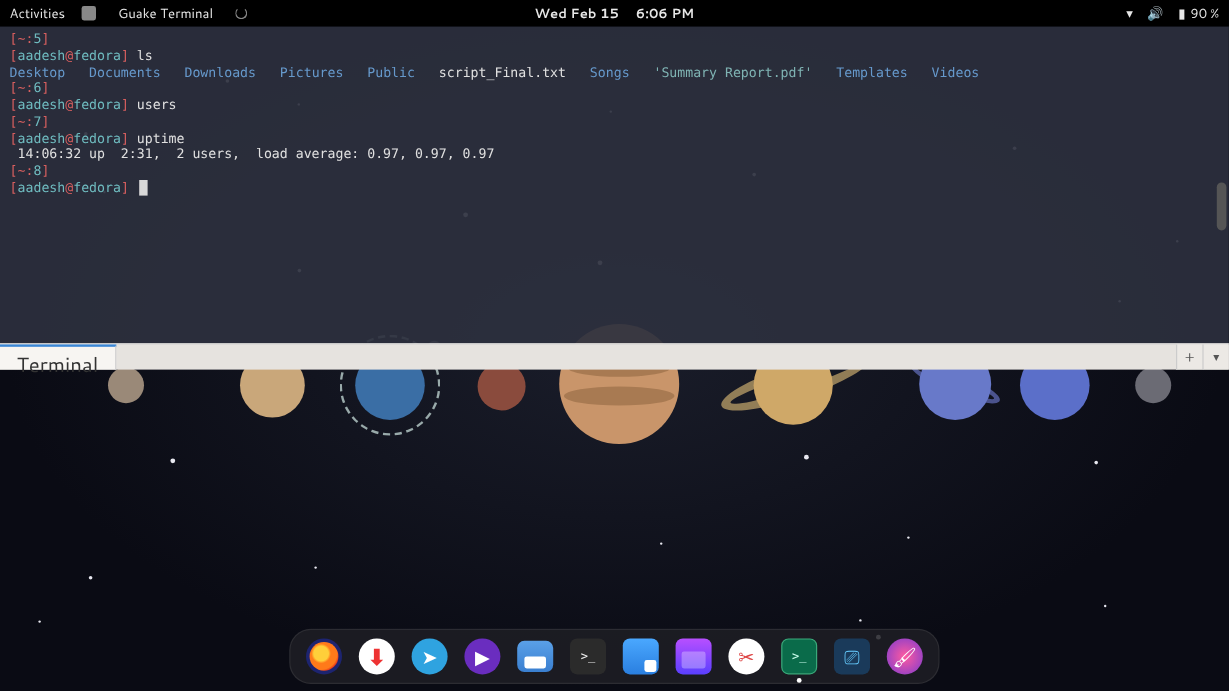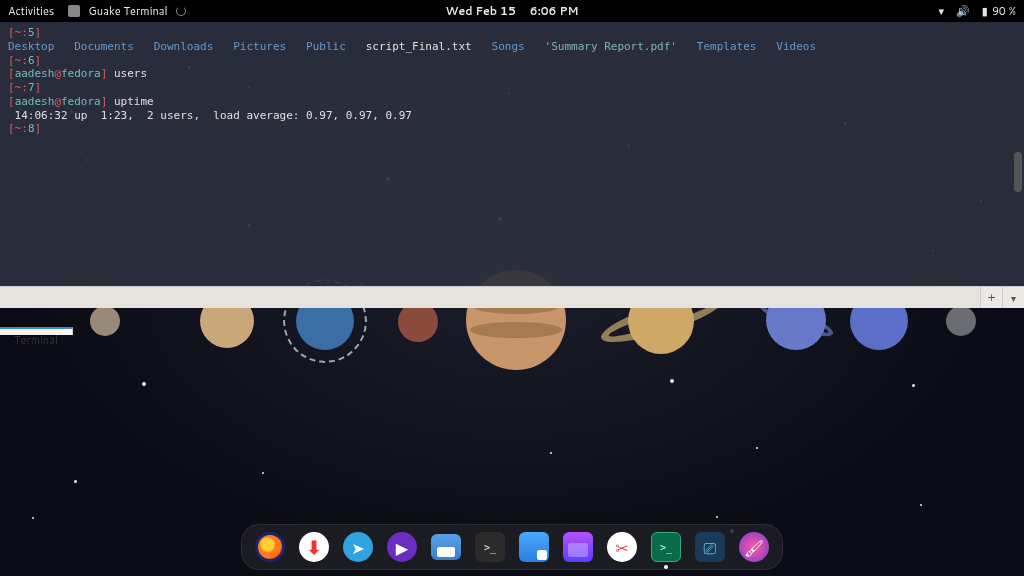--- a/index.html
+++ b/index.html
@@ -18,21 +18,21 @@
     display: flex;
     align-items: center;
     font-size: 11px;
     padding: 0 8px;
     position: relative;
     z-index: 100;
   }
   .topbar-left { display: flex; align-items: center; gap: 14px; }
   .topbar-center { position: absolute; left: 50%; transform: translateX(-50%); display: flex; gap: 14px; font-weight: 600; }
   .topbar-right { margin-left: auto; display: flex; align-items: center; gap: 12px; }
-  .app-indicator { display: flex; align-items: center; gap: 8px; }
+  .app-indicator { display: flex; align-items: center; gap: 18px; }
   .app-icon { width: 12px; height: 12px; background: #888; border-radius: 2px; display:inline-block;}
   .spinner { width:10px; height:10px; border:1px solid #888; border-top-color:transparent; border-radius:50%; display:inline-block;}
   .network-icon, .volume-icon, .battery-icon { font-size: 11px; }
   .battery-wrap { display:flex; align-items:center; gap:4px;}
 
   
   .terminal-region {
     position: absolute; top:22px; left:0; right:0; height: 264px;
     background: rgba(44,48,62,0.92);
     font-family: "DejaVu Sans Mono", monospace;
@@ -52,22 +52,22 @@
 
   
   .tabbar {
     position:absolute; top:286px; left:0; right:0; height:22px;
     background:#e6e3df;
     display:flex; align-items:stretch;
     z-index:51;
     border-top:1px solid #ccc;
   }
   .tab {
-    background:#f7f5f2; padding:3px 14px; font-size:11px; color:#333;
-    border-right:1px solid #ccc; border-top:2px solid #3a87d6;margin-top:40px;
+    background:#f7f5f2; padding:3px 14px; font-size:17px; color:#333;
+    border-right:1px solid #ccc; border-top:2px solid #3a87d6;
   }
   .tabbar-spacer { flex:1; }
   .tab-new { width:22px; background:#ece9e5; border-left:1px solid #ccc; display:flex; align-items:center; justify-content:center; font-size:12px; color:#555;}
   .tab-menu { width:22px; background:#ece9e5; border-left:1px solid #ccc; display:flex; align-items:center; justify-content:center; font-size:10px; color:#555;}
 
   
   .wallpaper {
     position:absolute; top:22px; left:0; right:0; bottom:0;
     background: radial-gradient(ellipse at 50% 48%, #1a1d2a 0%, #0a0b14 70%);
     z-index:1;
@@ -201,27 +201,29 @@
     <div class="uring"></div>
     <div class="planet uranus"></div>
     <div class="planet neptune"></div>
     <div class="planet pluto"></div>
   </div>
 </div>
 
 <div class="terminal-region">
   <div id="term-content">
       <div class="term-line"><span class="t-red">[~:</span><span class="t-cyan">5</span><span class="t-red">]</span></div>
+      <div class="term-line"><span class="t-red">[</span><span class="t-cyan">aadesh</span><span class="t-red">@</span><span class="t-cyan">fedora</span><span class="t-red">]</span><span class="t-white"> ls</span></div>
       <div class="term-line"><span class="t-blue">Desktop</span><span class="t-white">   </span><span class="t-blue">Documents</span><span class="t-white">   </span><span class="t-blue">Downloads</span><span class="t-white">   </span><span class="t-blue">Pictures</span><span class="t-white">   </span><span class="t-blue">Public</span><span class="t-white">   </span><span class="t-white">script_Final.txt   </span><span class="t-blue">Songs</span><span class="t-white">   </span><span class="t-teal">'Summary Report.pdf'</span><span class="t-white">   </span><span class="t-blue">Templates</span><span class="t-white">   </span><span class="t-blue">Videos</span></div>
       <div class="term-line"><span class="t-red">[~:</span><span class="t-cyan">6</span><span class="t-red">]</span></div>
       <div class="term-line"><span class="t-red">[</span><span class="t-cyan">aadesh</span><span class="t-red">@</span><span class="t-cyan">fedora</span><span class="t-red">]</span><span class="t-white"> users</span></div>
       <div class="term-line"><span class="t-red">[~:</span><span class="t-cyan">7</span><span class="t-red">]</span></div>
       <div class="term-line"><span class="t-red">[</span><span class="t-cyan">aadesh</span><span class="t-red">@</span><span class="t-cyan">fedora</span><span class="t-red">]</span><span class="t-white"> uptime</span></div>
-      <div class="term-line"><span class="t-white"> 14:06:32 up  1:23,  2 users,  load average: 0.97, 0.97, 0.97</span></div>
+      <div class="term-line"><span class="t-white"> 14:06:32 up  2:31,  2 users,  load average: 0.97, 0.97, 0.97</span></div>
       <div class="term-line"><span class="t-red">[~:</span><span class="t-cyan">8</span><span class="t-red">]</span></div>
+      <div class="term-line"><span class="t-red">[</span><span class="t-cyan">aadesh</span><span class="t-red">@</span><span class="t-cyan">fedora</span><span class="t-red">]</span><span class="t-white"> </span><span class="cursor"></span></div>
     </div>
   <div class="scroll-handle"></div>
 </div>
 
 <div class="tabbar">
   <div class="tab">Terminal</div>
   <div class="tabbar-spacer"></div>
   <div class="tab-new">+</div>
   <div class="tab-menu">▾</div>
 </div>

